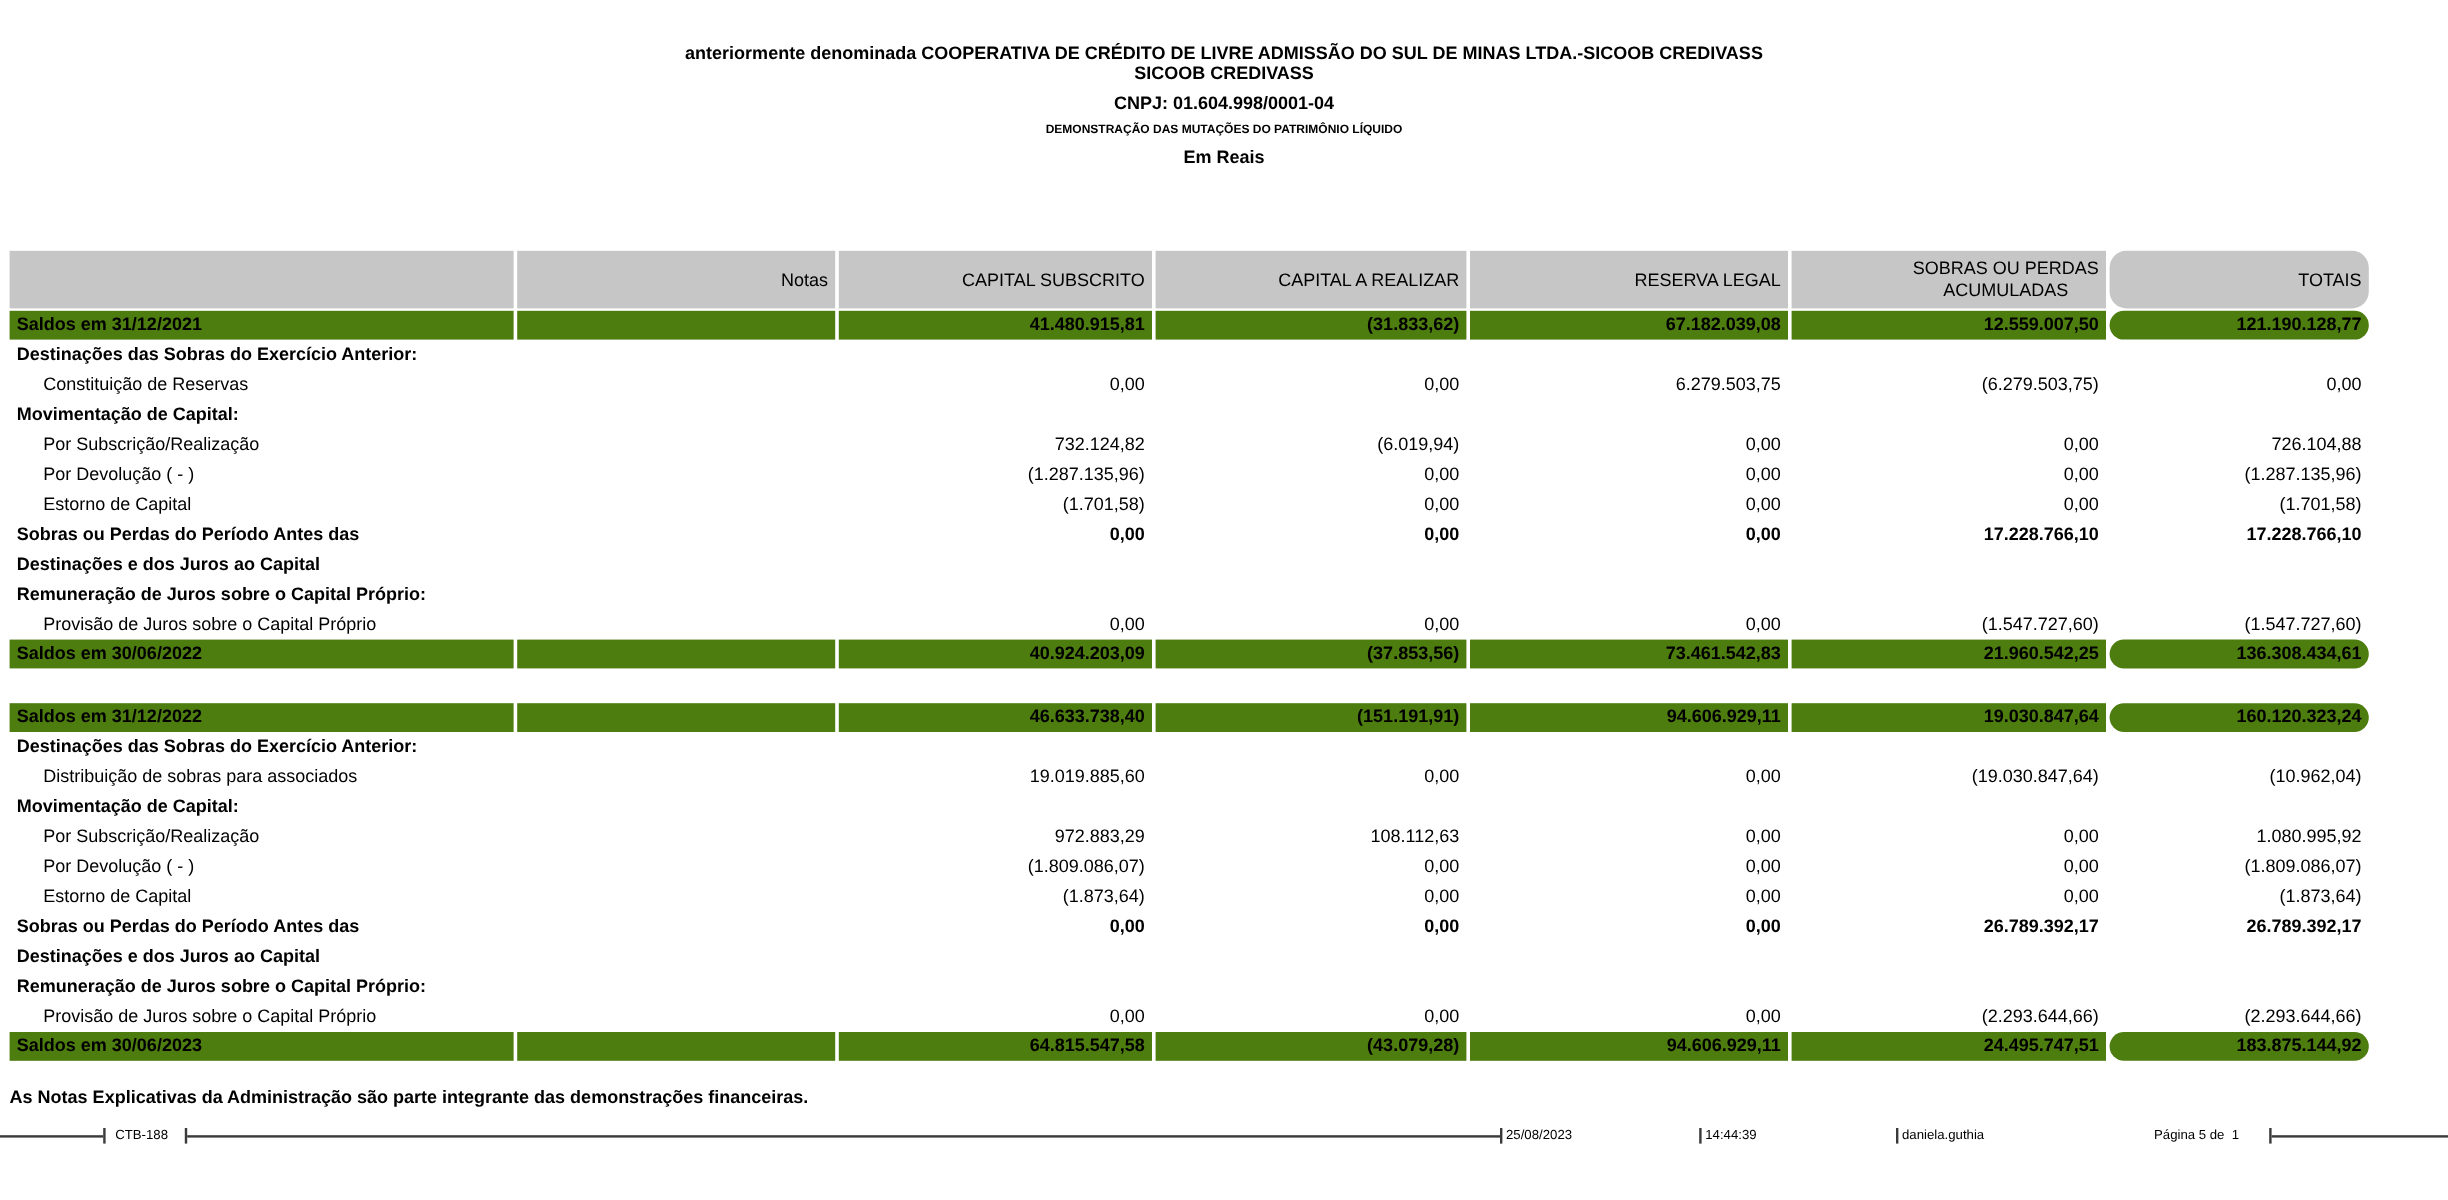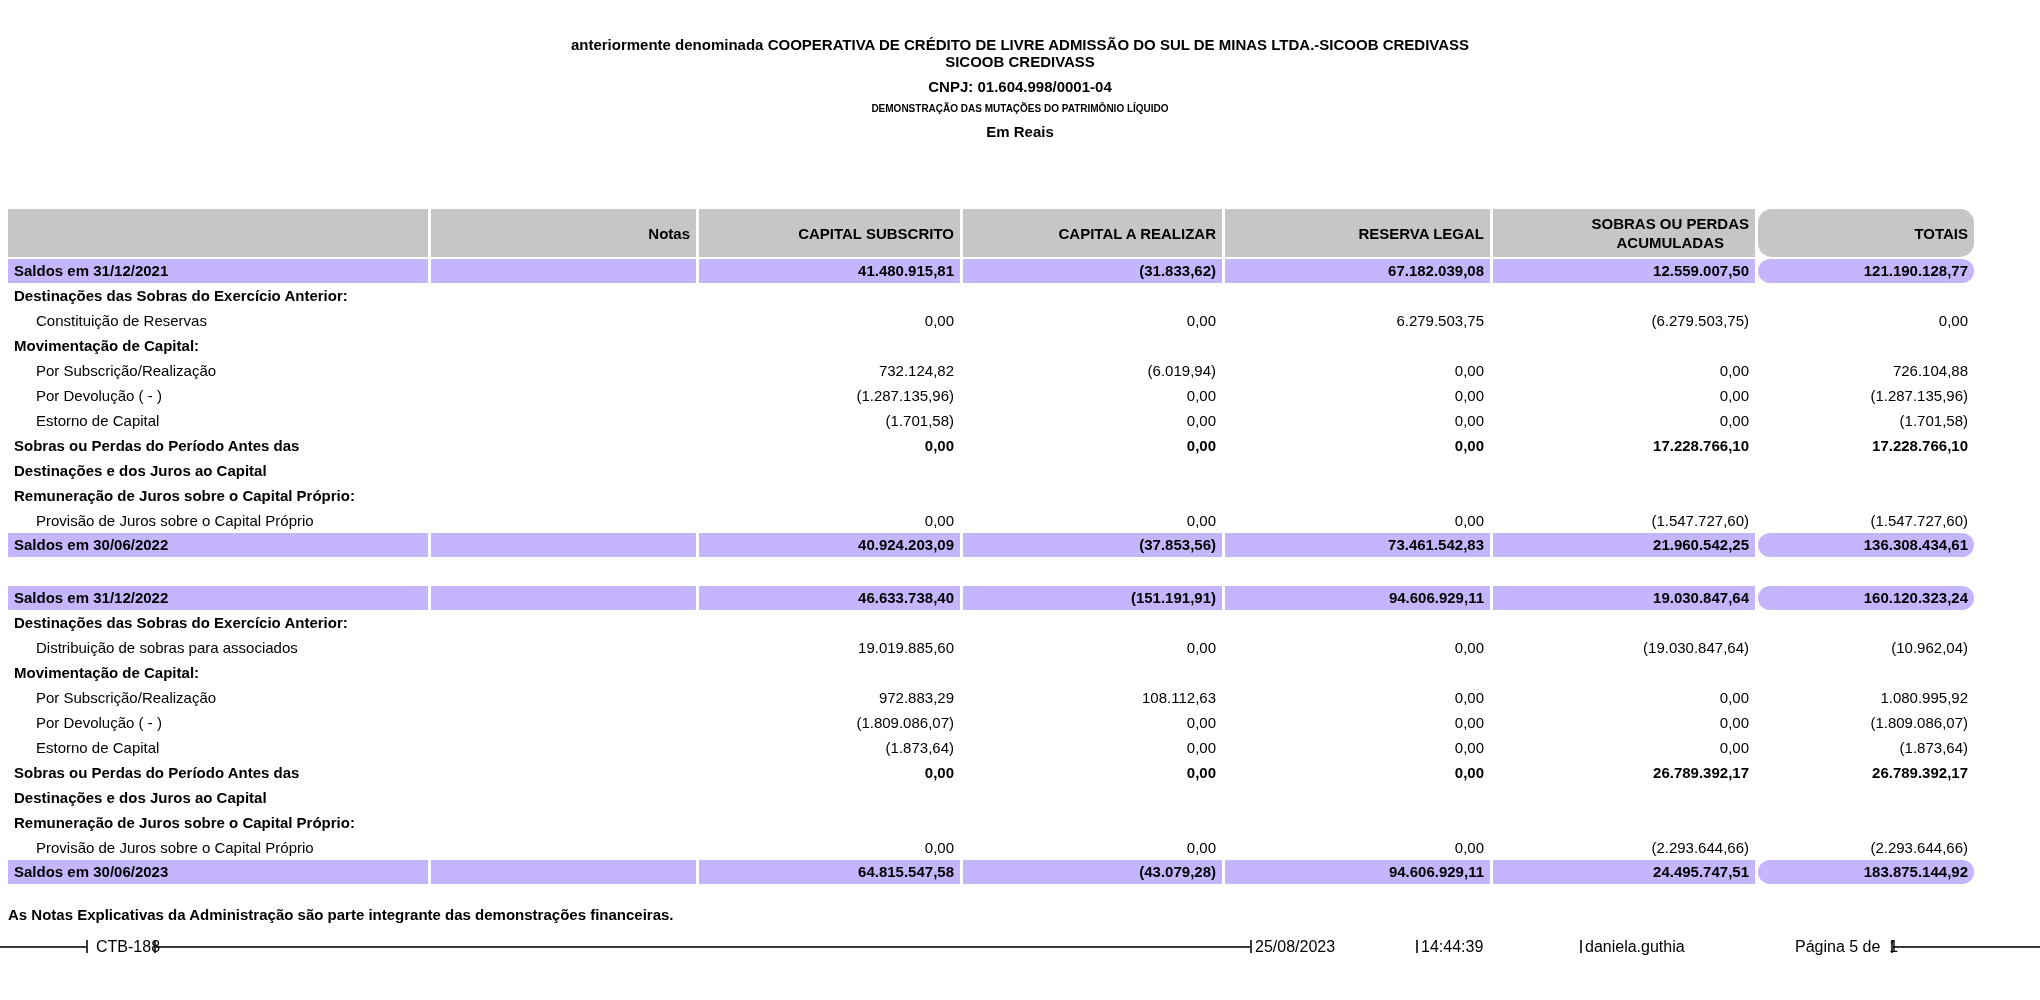--- a/index.html
+++ b/index.html
@@ -19,44 +19,44 @@
   .c0{width:420px;}
   .c1{width:265px;}
   .c2{width:261px;}
   .c3{width:259px;}
   .c4{width:265px;text-align:center;}
   .c5{width:262px;}
   .c6{width:216px;border-radius:14px;}
   .num{text-align:right;padding-right:6px;white-space:pre;}
   .label-cell{padding-left:6px;white-space:pre-line;}
 
-  .header-row{height:48px;font-weight:bold;margin-bottom:2px;}
+  .header-row{height:48px;font-weight:normal;margin-bottom:2px;}
   .header-row .cell{background:#c6c6c6;display:flex;align-items:center;justify-content:flex-end;padding-right:6px;}
   .header-row .c0{justify-content:flex-start;padding-left:6px;}
   .header-row .two-line{text-align:center;white-space:pre-line;line-height:19px;}
 
   .row.saldo{height:24px;line-height:24px;font-weight:bold;}
-  .row.saldo .cell{background:#c4b5fd;}
+  .row.saldo .cell{background:#4d7c0f;}
   .row.section{height:25px;line-height:25px;font-weight:bold;}
   .row.item{height:25px;line-height:25px;}
   .row.item .label-cell{padding-left:28px;}
   .row.subtotal{height:50px;line-height:25px;font-weight:bold;}
   .row.spacer{height:29px;}
 
   
   .footer-note{position:absolute;left:8px;top:906px;font-size:15px;font-weight:bold;}
 
   
   .statusbar{position:absolute;left:0;top:0;width:2040px;height:1000px;pointer-events:none;}
   .hseg{position:absolute;top:946px;height:2px;background:#3a3a3a;}
   .seg1{left:0;width:86px;}
   .seg2{left:156px;width:1094px;}
   .seg3{left:1893px;width:147px;}
   .tick{position:absolute;top:940px;width:2px;height:13px;background:#3a3a3a;}
-  .sb-text{position:absolute;top:940px;font-size:16px;line-height:13px;white-space:pre;}
+  .sb-text{position:absolute;top:940px;font-size:11px;line-height:13px;white-space:pre;}
 </style>
 </head>
 <body>
 
 <div class="doc-header">
   <div class="hline">anteriormente denominada COOPERATIVA DE CRÉDITO DE LIVRE ADMISSÃO DO SUL DE MINAS LTDA.-SICOOB CREDIVASS</div>
   <div class="hline">SICOOB CREDIVASS</div>
   <div class="cnpj">CNPJ: 01.604.998/0001-04</div>
   <div class="title">DEMONSTRAÇÃO DAS MUTAÇÕES DO PATRIMÔNIO LÍQUIDO</div>
   <div class="unit">Em Reais</div>

